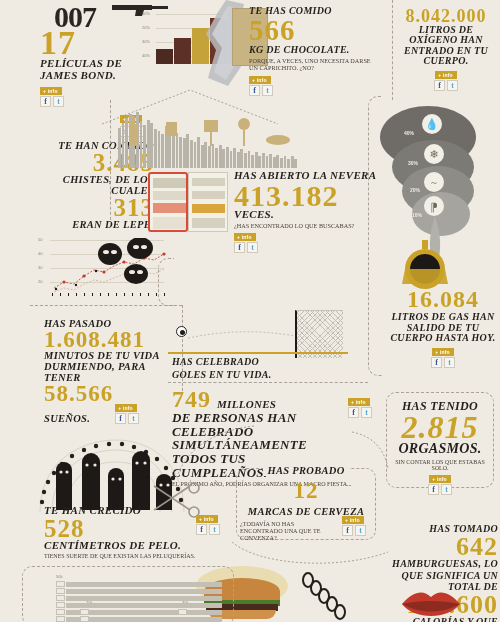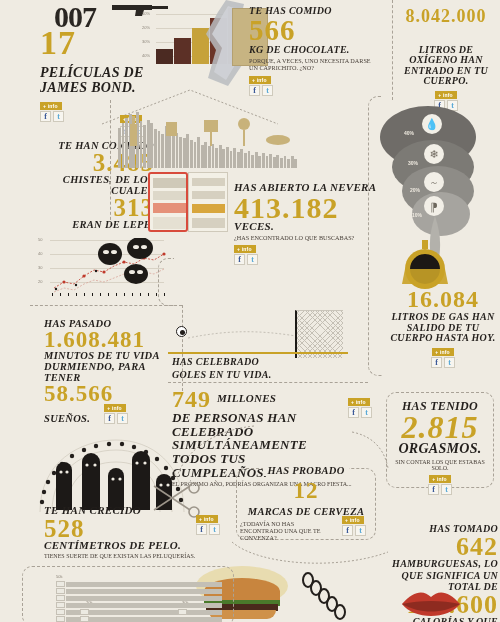--- a/index.html
+++ b/index.html
@@ -129,21 +129,21 @@
   <div class="abs" style="left:32px; top:0px; width:120px; height:34px;">
     <div style="font-family:'Liberation Serif',serif; font-weight:bold; font-size:30px; color:#2a2622; letter-spacing:-1px; padding-left:22px;">007</div>
     <svg width="60" height="16" viewBox="0 0 60 16" style="position:absolute; left:78px; top:2px;">
       <path d="M2 3 h40 v5 h-8 l-2 6 h-7 l1-6 h-24z" fill="#2a2622"></path>
       <rect x="42" y="4" width="16" height="3" fill="#2a2622"></rect>
     </svg>
   </div>
 
   <div class="abs" style="left:40px; top:26px; width:112px;">
     <div class="big" style="font-size:34px; margin-top:1px;">17</div>
-    <div class="hd" style="font-size:14px; margin-top:8px;">PELÍCULAS DE JAMES BOND.</div>
+    <div class="hd" style="font-size:11px; margin-top:0;">PELÍCULAS DE JAMES BOND.</div>
     <div class="infobar" style="margin-top:6px;">
       <span class="plusinfo">+ info</span>
       <span class="socials">
         <span class="sbtn fb">f</span>
         <span class="sbtn tw">t</span>
       </span>
     </div>
   </div>
 
   <div class="abs chocochart" style="left:142px; top:6px; width:102px; height:62px;">
@@ -181,21 +181,21 @@
         <span class="sbtn fb">f</span>
         <span class="sbtn tw">t</span>
       </span>
     </div>
   </div>
 
   <div class="abs vline" style="left:392px; top:0px; height:100px;"></div>
 
   <div class="abs" style="left:396px; top:8px; width:100px; text-align:center;">
     <div class="big" style="font-size:18px;">8.042.000</div>
-    <div class="hd" style="font-size:10px; margin-top:20px;">LITROS DE OXÍGENO HAN ENTRADO EN TU CUERPO.</div>
+    <div class="hd" style="font-size:10px; margin-top:0;">LITROS DE OXÍGENO HAN ENTRADO EN TU CUERPO.</div>
     <div class="infobar" style="margin-top:4px; align-items:center;">
       <span class="plusinfo">+ info</span>
       <span class="socials" style="justify-content:center;">
         <span class="sbtn fb">f</span>
         <span class="sbtn tw">t</span>
       </span>
     </div>
   </div>
 
   <svg class="abs" style="left:100px; top:86px;" width="180" height="40" viewBox="0 0 180 40">
@@ -287,21 +287,21 @@
     <div class="abs" style="left:3px; top:29px; width:33px; height:10px; background:#d9431f; opacity:.55;"></div>
     <div class="abs" style="left:3px; top:43px; width:33px; height:12px; background:#e5e0d2;"></div>
   </div>
   <div class="abs" style="left:188px; top:172px; width:40px; height:60px; background:#f3f0e6; border:1px solid #cfc9ba;">
     <div class="abs" style="left:3px; top:5px; width:33px; height:8px; background:#d6d0c0;"></div>
     <div class="abs" style="left:3px; top:18px; width:33px; height:8px; background:#d6d0c0;"></div>
     <div class="abs" style="left:3px; top:31px; width:33px; height:9px; background:#d8a63c;"></div>
     <div class="abs" style="left:3px; top:45px; width:33px; height:10px; background:#d6d0c0;"></div>
   </div>
 
-  <div class="abs" style="left:234px; top:182px; width:160px;">
+  <div class="abs" style="left:234px; top:170px; width:160px;">
     <div class="hd" style="font-size:11px;">HAS ABIERTO LA NEVERA</div>
     <div class="big" style="font-size:30px; margin-top:0;">413.182</div>
     <div class="hd" style="font-size:11px;">VECES.</div>
     <div class="sub" style="font-size:6.2px; margin-top:2px;">¿HAS ENCONTRADO LO QUE BUSCABAS?</div>
     <div class="infobar" style="margin-top:3px;">
       <span class="plusinfo">+ info</span>
       <span class="socials">
         <span class="sbtn fb">f</span>
         <span class="sbtn tw">t</span>
       </span>
@@ -411,21 +411,21 @@
   </div>
 
   <div class="abs hline" style="left:30px; top:305px; width:152px;"></div>
   <div class="abs vline" style="left:182px; top:305px; height:86px;"></div>
 
   <div class="abs" style="left:44px; top:318px; width:145px;">
     <div class="hd" style="font-size:10.5px;">HAS PASADO</div>
     <div class="big" style="font-size:23px;">1.608.481</div>
     <div class="hd" style="font-size:10.5px; width:120px;">MINUTOS DE TU VIDA DURMIENDO, PARA TENER</div>
     <div class="big" style="font-size:23px;">58.566</div>
-    <div style="display:flex; align-items:flex-end; gap:14px;">
+    <div style="display:flex; align-items:flex-end; gap:25px;">
       <div class="hd" style="font-size:10.5px;">SUEÑOS.</div>
       <div class="infobar">
         <span class="plusinfo">+ info</span>
         <span class="socials">
           <span class="sbtn fb">f</span>
           <span class="sbtn tw">t</span>
         </span>
       </div>
     </div>
   </div>
@@ -437,21 +437,21 @@
   <div class="abs goalnet" style="left:295px; top:310px; width:48px; height:48px; border-left:2px solid #1d1a17; border-top:1px solid #cac5ba;"></div>
   <div class="abs" style="left:168px; top:352px; width:180px; height:2px; background:#c9a227;"></div>
 
   <div class="abs" style="left:172px; top:356px; width:110px;">
     <div class="hd" style="font-size:10px; line-height:1.25;">HAS CELEBRADO GOLES EN TU VIDA.</div>
   </div>
 
   <div class="abs hline" style="left:168px; top:382px; width:200px;"></div>
 
   <div class="abs" style="left:172px; top:388px; width:210px;">
-    <div style="display:flex; align-items:center; gap:6px;">
+    <div style="display:flex; align-items:flex-end; gap:6px;">
       <span class="big" style="font-size:24px;">749</span>
       <span class="hd" style="font-size:11px;">MILLONES</span>
     </div>
     <div class="hd" style="font-size:13px; width:172px; margin-top:1px;">DE PERSONAS HAN CELEBRADO SIMULTÁNEAMENTE TODOS TUS CUMPLEAÑOS.</div>
     <div class="sub" style="font-size:6px; margin-top:2px;">EL PRÓXIMO AÑO, PODRÍAS ORGANIZAR UNA MACRO FIESTA...</div>
   </div>
   <div class="abs infobar" style="left:348px; top:398px;">
     <span class="plusinfo">+ info</span>
     <span class="socials">
       <span class="sbtn fb">f</span>

